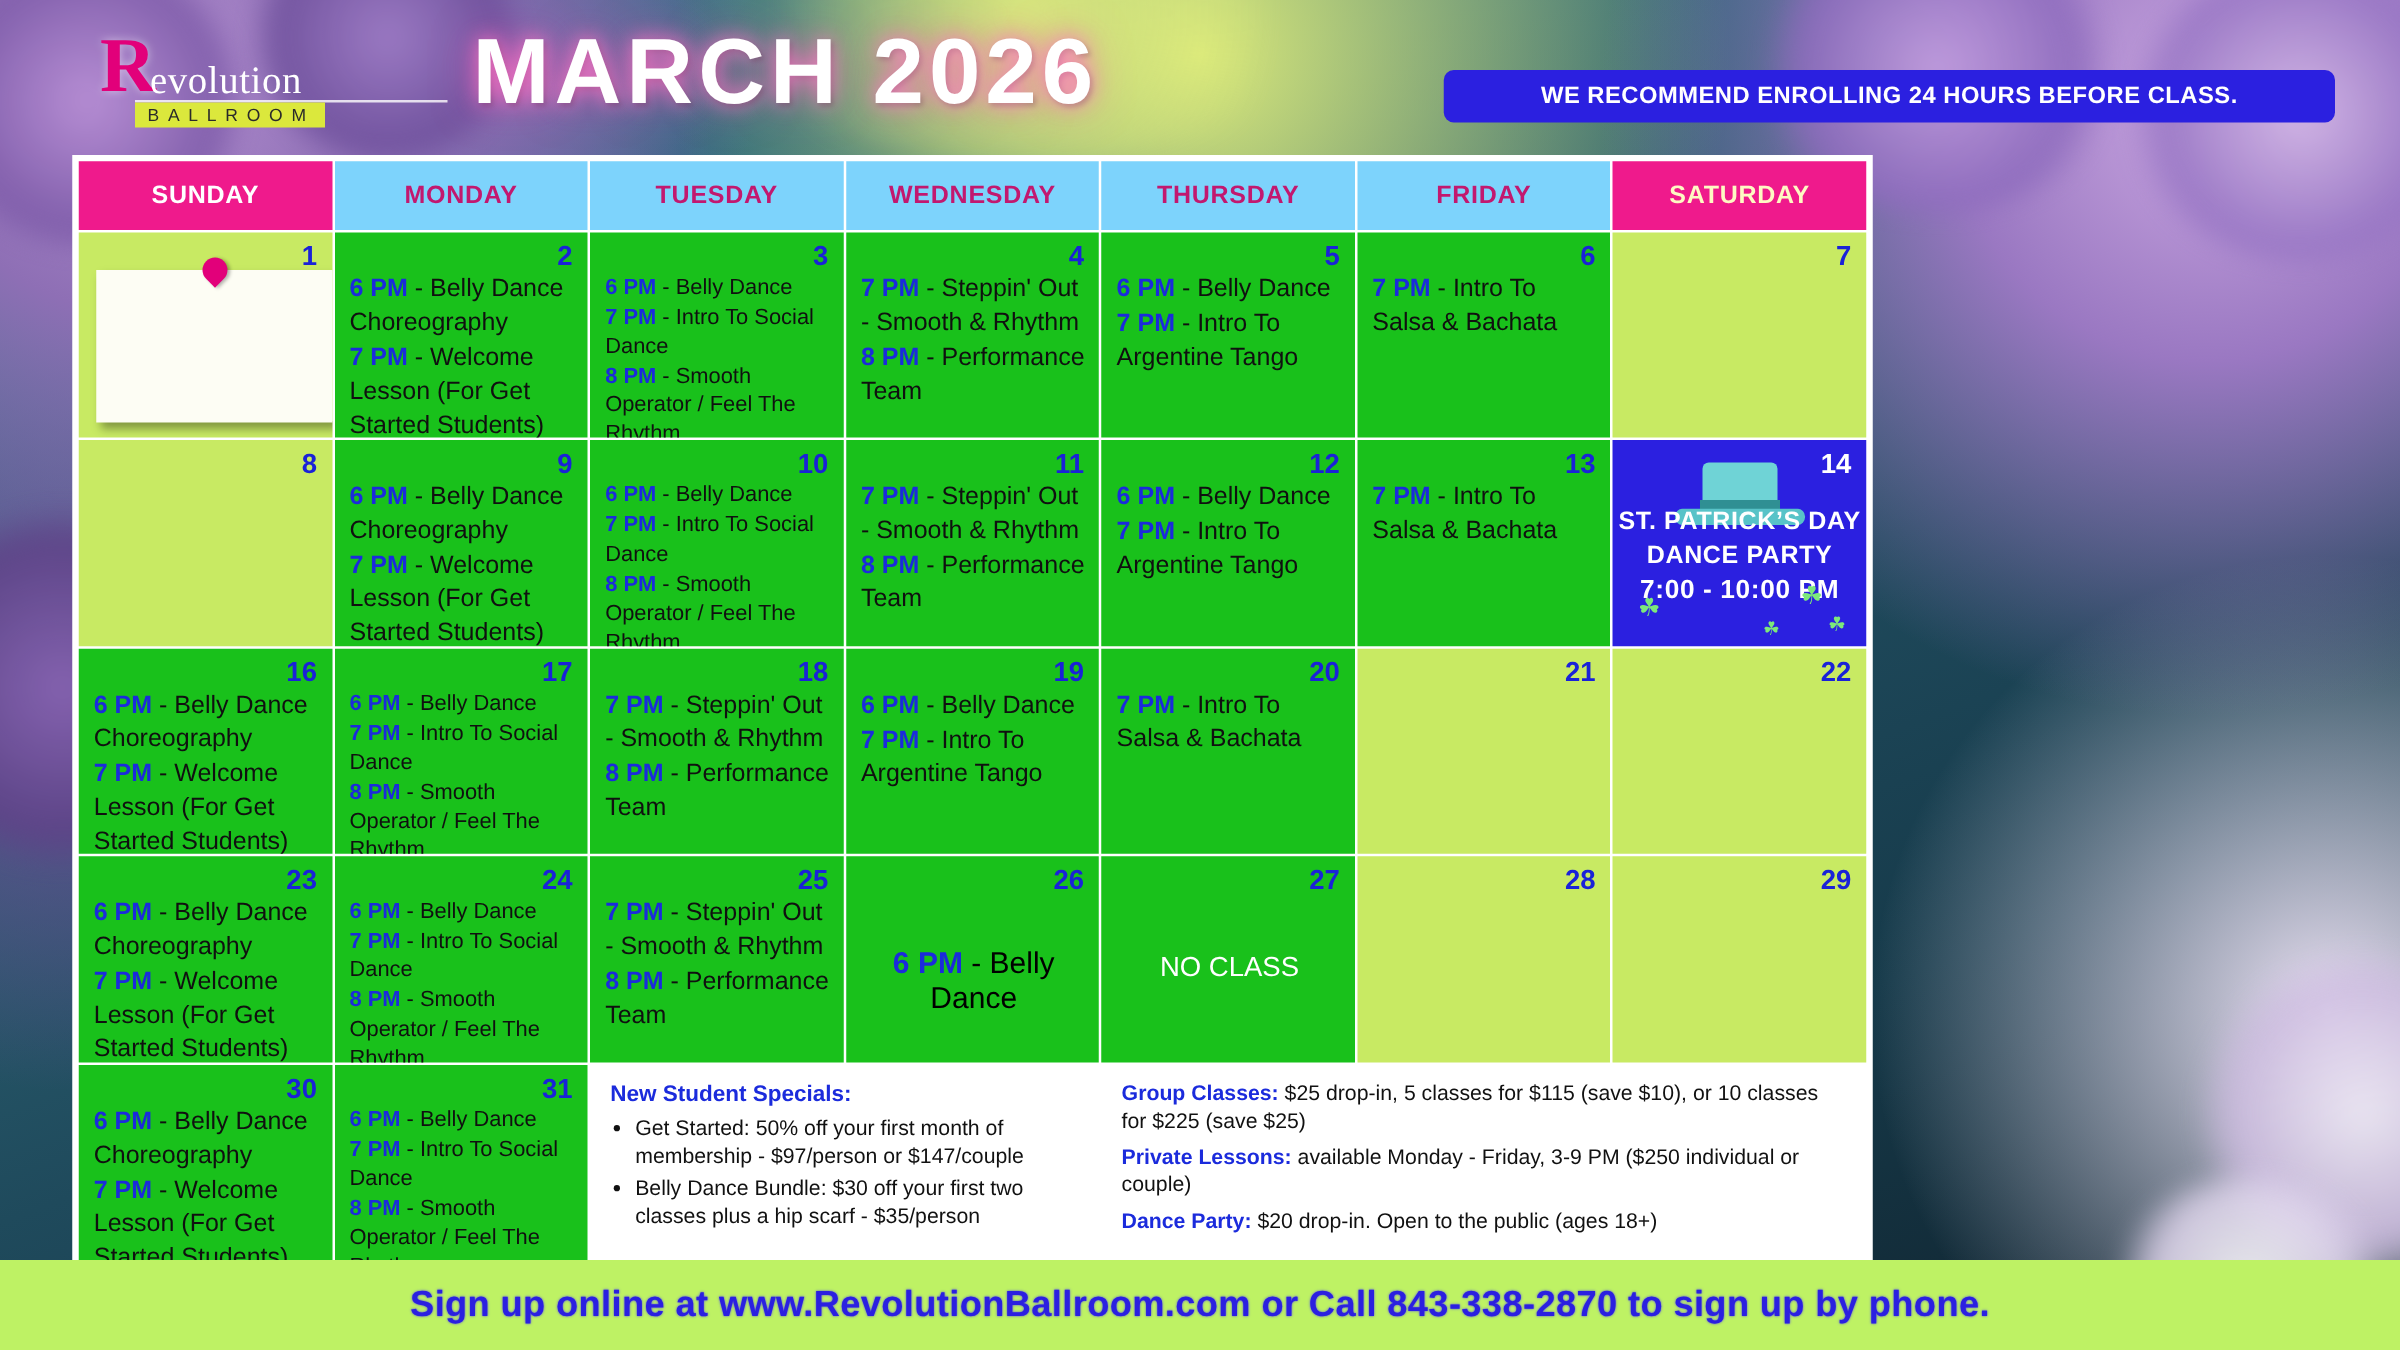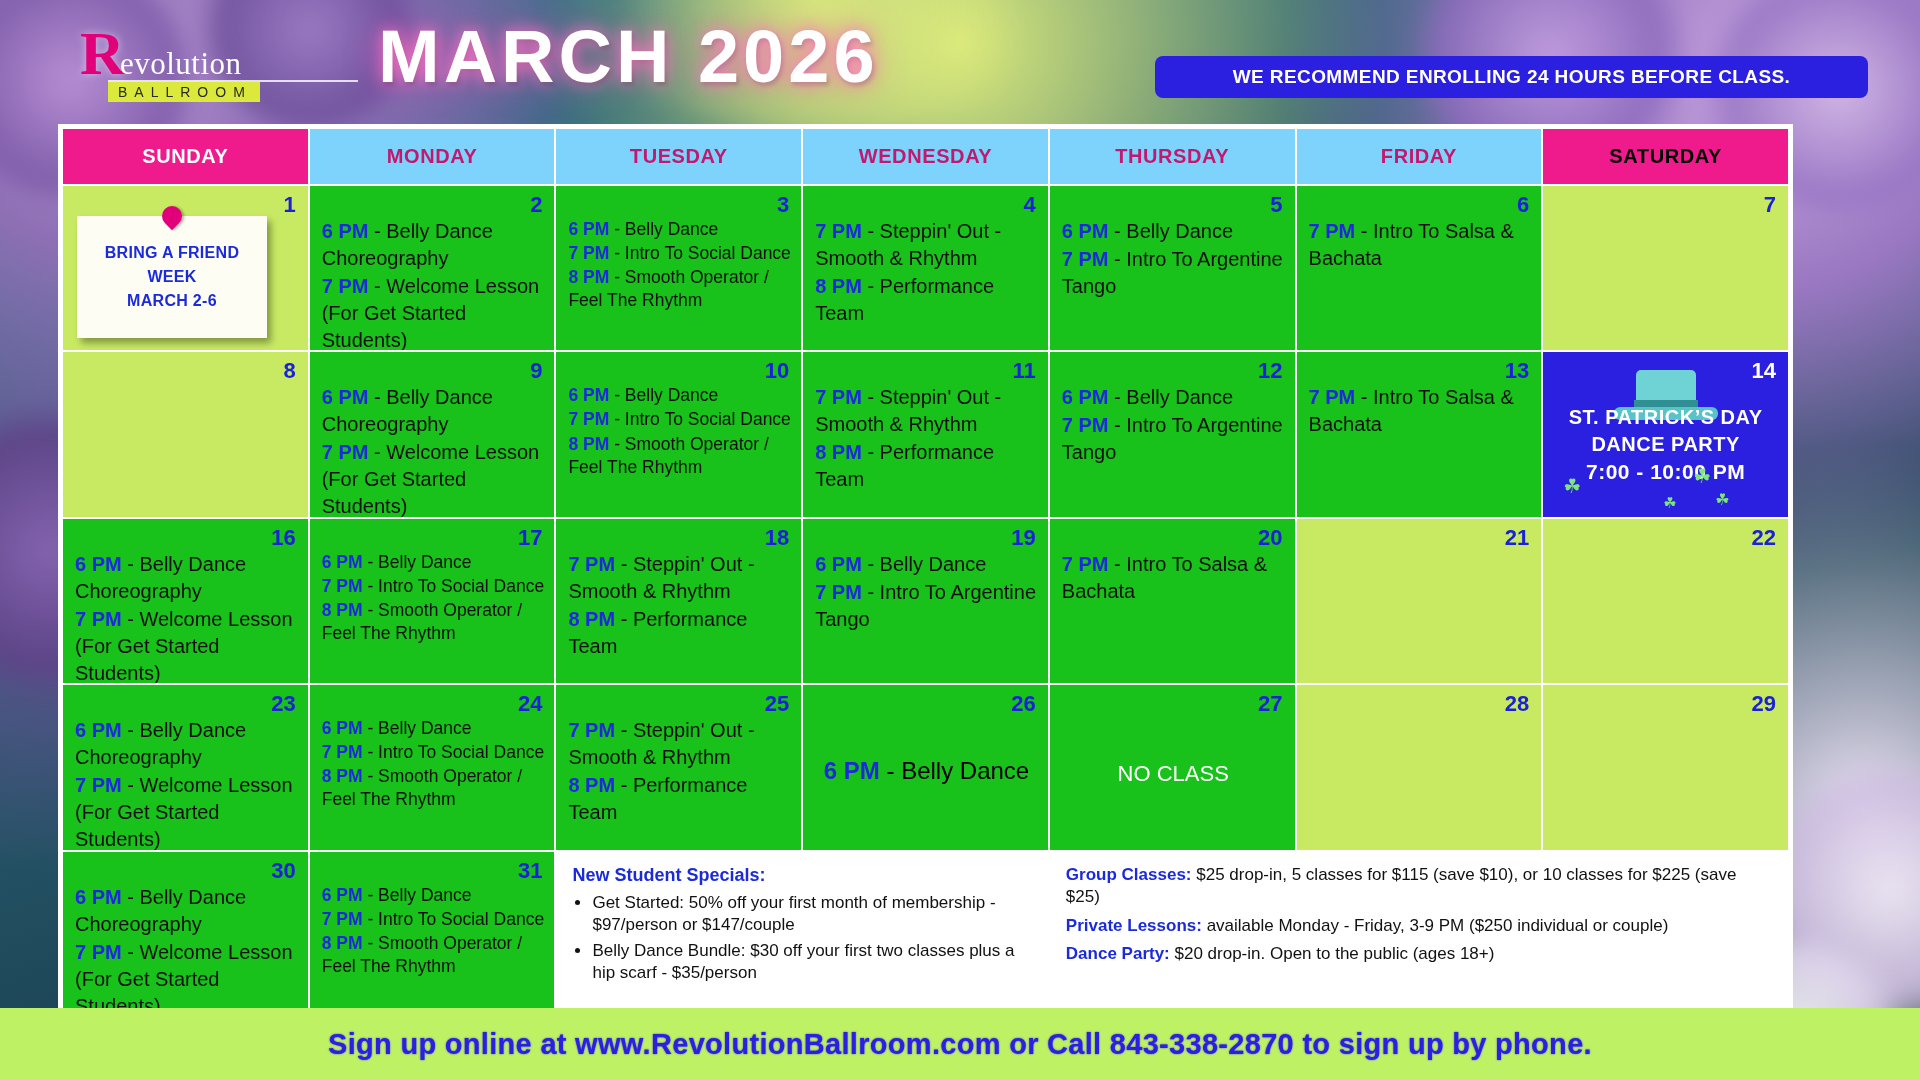--- a/index.html
+++ b/index.html
@@ -61,36 +61,36 @@
     width: 713px; height: 42px;
     background: #2b20e0;
     border-radius: 8px;
     display: flex; align-items: center; justify-content: center;
     color: #ffffff; font-weight: bold; font-size: 19px; letter-spacing: .4px;
   }
 
   
   .cal {
     position: absolute; left: 58px; top: 124px;
-    width: 1735px; height: 897px;
+    width: 1440px; height: 897px;
     border: 3px solid #ffffff;
     display: grid;
     grid-template-columns: repeat(7, 1fr);
     grid-template-rows: 55px repeat(5, 1fr);
     background: #ffffff;
     gap: 2px;
     padding: 2px;
   }
   .dow {
     display: flex; align-items: center; justify-content: center;
     font-weight: bold; font-size: 20px; letter-spacing: .6px;
   }
   .dow.sun { background: #ef1a8c; color: #ffffff; }
   .dow.wk  { background: #7dd3fc; color: #c2186f; }
-  .dow.sat { background: #ef1a8c; color: #000000; }
+  .dow.sat { background: #ef1a8c; color: #fef9c3; }
 
   .cell { position: relative; overflow: hidden; padding: 6px 10px 6px 12px; }
   .lime { background: #c8ea63; }
   .green { background: #19c11b; }
   .daynum {
     position: absolute; right: 12px; top: 6px;
     font-size: 22px; font-weight: bold; color: #1a22d8;
   }
   .events { margin-top: 26px; font-size: 17.5px; line-height: 1.32; color: #12122a; }
   .events .ln { margin-bottom: 1px; }
@@ -200,25 +200,20 @@
     <div class="dow wk">TUESDAY</div>
     <div class="dow wk">WEDNESDAY</div>
     <div class="dow wk">THURSDAY</div>
     <div class="dow wk">FRIDAY</div>
     <div class="dow sat">SATURDAY</div>
 
     <div class="cell lime">
       <div class="daynum">1</div>
       <div class="sticky">
         <div class="pin"></div>
-        <div class="txt">
-          <span>BRING A FRIEND</span><br>
-          <span>WEEK</span><br>
-          <span>MARCH 2-6</span>
-        </div>
       </div>
     </div>
 
     <div class="cell green">
       <div class="daynum">2</div>
       <div class="events big">
         <div class="ln"><span class="time">6 PM</span><span> - Belly Dance Choreography</span></div>
         <div class="ln"><span class="time">7 PM</span><span> - Welcome Lesson (For Get Started Students)</span></div>
       </div>
     </div>

